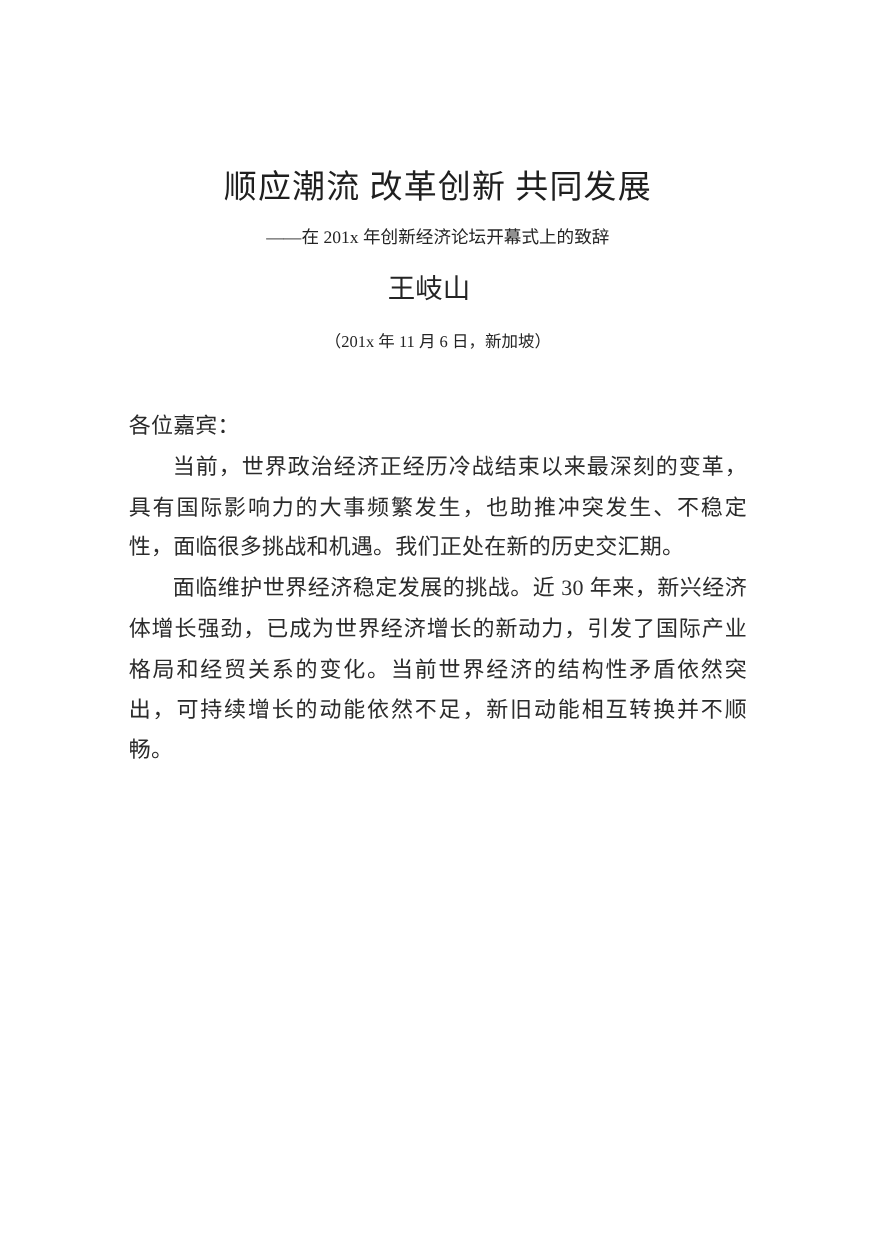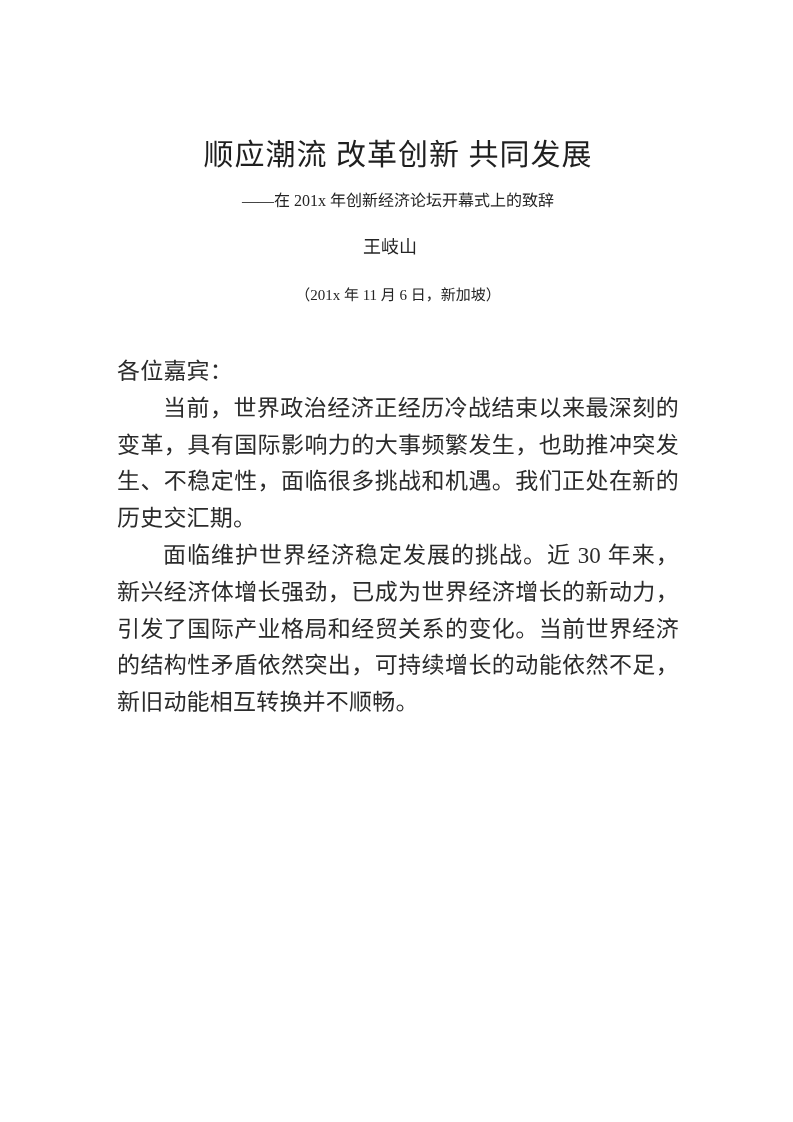--- a/index.html
+++ b/index.html
@@ -18,21 +18,21 @@
     overflow: hidden;
     box-sizing: border-box;
     font-family: "Liberation Serif", "DejaVu Serif", serif;
     color: #2b2b2b;
     -webkit-font-smoothing: antialiased;
   }
 
   .page-body {
     position: absolute;
     left: 117px;
-    top: 0;
+    top: 16px;
     width: 562px;
   }
 
   
   .doc-title {
     margin: 0;
     padding-top: 136px;
     text-align: center;
     font-family: "Liberation Serif", "DejaVu Serif", serif;
     font-size: 30px;
@@ -53,21 +53,21 @@
     line-height: 26px;
     color: #242424;
     white-space: pre;
   }
 
   .doc-author {
     margin: 0;
     padding-top: 21px;
     text-align: center;
     font-family: "Liberation Serif", "DejaVu Serif", serif;
-    font-size: 18px;
+    font-size: 25px;
     font-weight: 400;
     line-height: 25px;
     color: #242424;
     
     position: relative;
     left: -8px;
   }
 
   .doc-dateline {
     margin: 0;
@@ -82,21 +82,21 @@
   }
 
   
   .doc-content {
     padding-top: 46px;
   }
 
   .para {
     margin: 0;
     font-family: "Liberation Serif", "DejaVu Serif", serif;
-    font-size: 23px;
+    font-size: 20px;
     line-height: 36.8px;
     color: #2b2b2b;
     text-align: justify;
     text-justify: inter-ideograph;
     letter-spacing: 0.2px;
     word-break: break-all;
   }
 
   .para.salutation {
     text-indent: 0;

